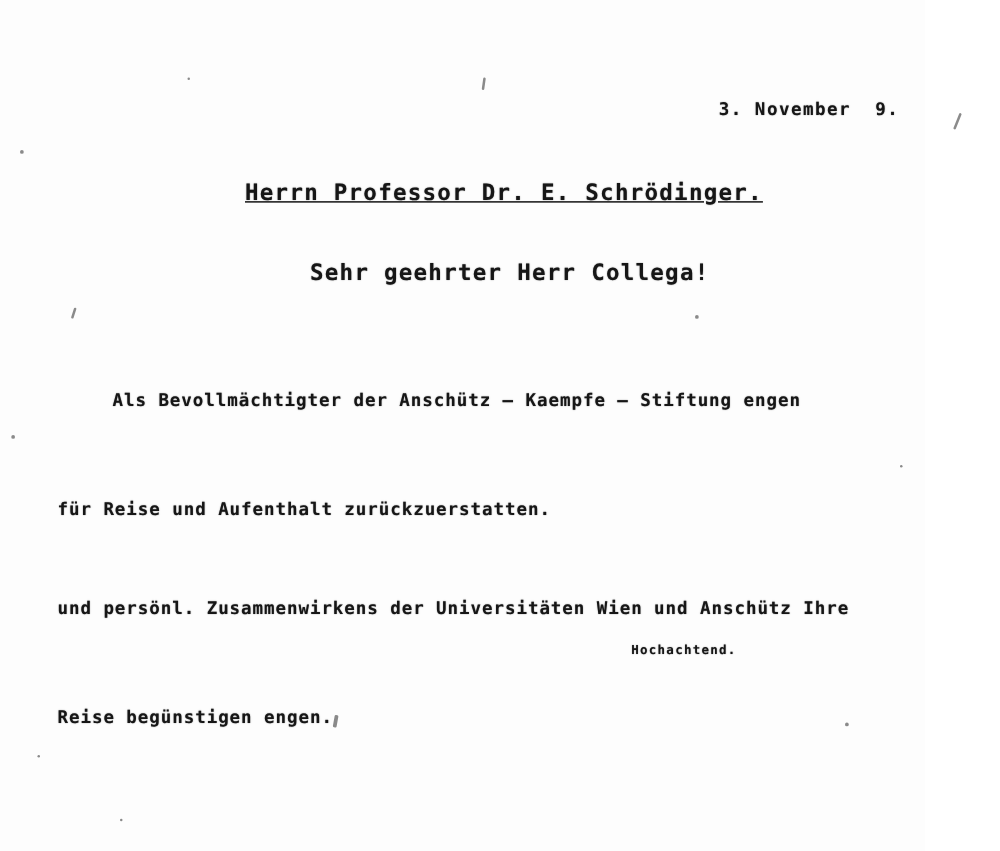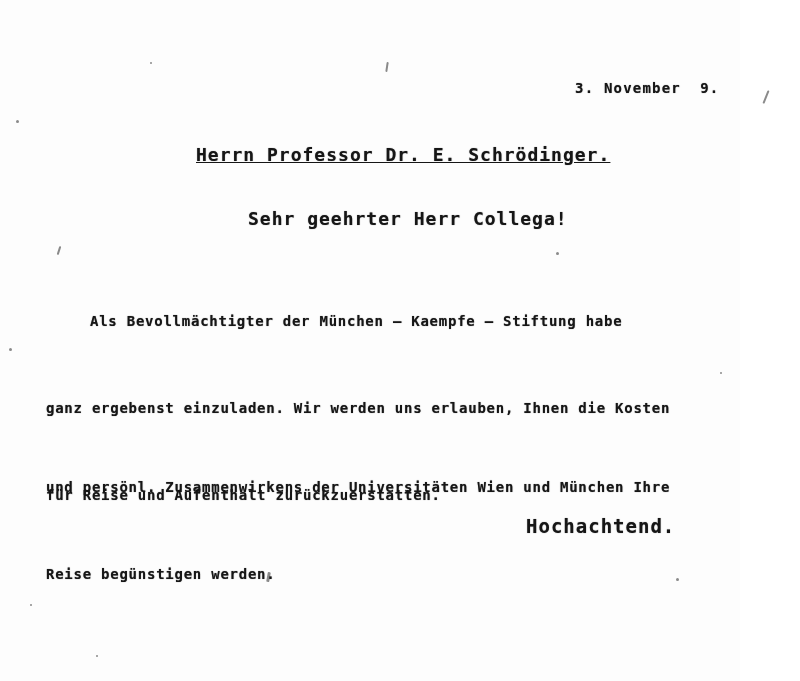--- a/index.html
+++ b/index.html
@@ -58,46 +58,45 @@
   }
   .para {
     font-size: 14px;
     line-height: 29px;
     letter-spacing: 0.75px;
   }
   .p1 { top: 249px; left: 46px; }
   .p2 { top: 415px; left: 46px; }
   .closing {
     top: 515px;
-    left: 526px;
-    font-size: 19px;
+    left: 505px;
+    font-size: 10px;
     letter-spacing: 1.0px;
   }
   .indent { display: inline-block; width: 44px; }
 </style>
 </head>
 <body>
 
 <div id="sheet">
 
   <div class="typed date-line">3. November  9.</div>
 
   <div class="typed addressee">Herrn Professor Dr. E. Schrödinger.</div>
 
   <div class="typed salutation">Sehr geehrter Herr Collega!</div>
 
   <div class="typed para p1">
-    <div><span class="indent"></span><span>Als Bevollmächtigter der München – Kaempfe – Stiftung habe</span></div>
-    <div>ganz ergebenst einzuladen. Wir werden uns erlauben, Ihnen die Kosten</div>
+    <div><span class="indent"></span><span>Als Bevollmächtigter der Anschütz – Kaempfe – Stiftung engen</span></div>
     <div>für Reise und Aufenthalt zurückzuerstatten.</div>
   </div>
 
   <div class="typed para p2">
-    <div>und persönl. Zusammenwirkens der Universitäten Wien und München Ihre</div>
-    <div>Reise begünstigen werden.</div>
+    <div>und persönl. Zusammenwirkens der Universitäten Wien und Anschütz Ihre</div>
+    <div>Reise begünstigen engen.</div>
   </div>
 
   <div class="typed closing">Hochachtend.</div>
 
   <div class="speck" style="left:16px;  top:120px; width:3px; height:3px;"></div>
   <div class="speck" style="left:58px;  top:246px; width:2px; height:9px; border-radius:1px; transform:rotate(18deg);"></div>
   <div class="speck" style="left:9px;   top:348px; width:3px; height:3px;"></div>
   <div class="speck" style="left:150px; top:62px;  width:2px; height:2px;"></div>
   <div class="speck" style="left:386px; top:62px;  width:2px; height:10px; border-radius:1px; transform:rotate(8deg);"></div>
   <div class="speck" style="left:765px; top:90px;  width:2px; height:14px; border-radius:1px; transform:rotate(22deg);"></div>

